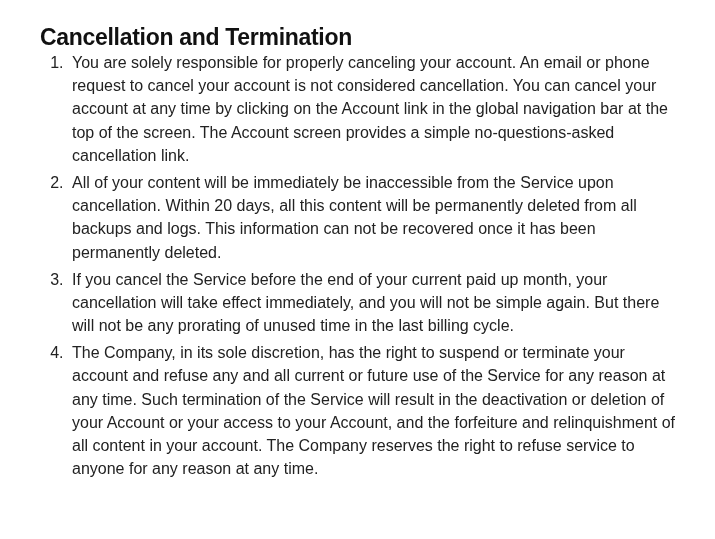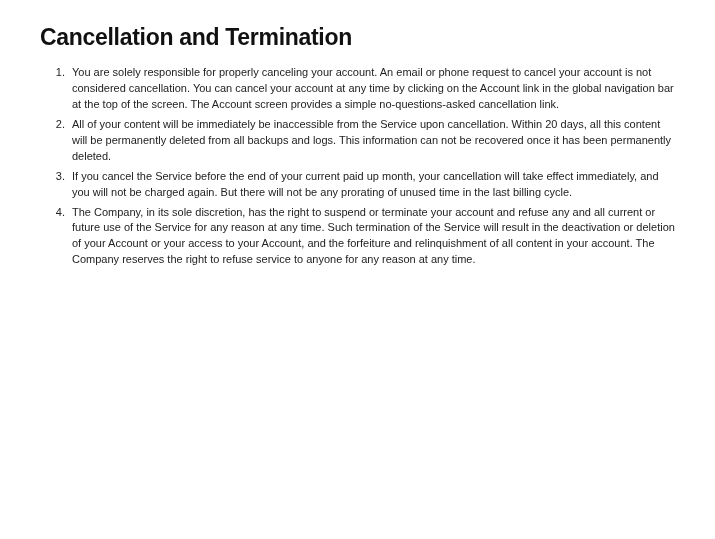--- a/index.html
+++ b/index.html
@@ -10,38 +10,37 @@
     body {
       font-family: -apple-system, BlinkMacSystemFont, "Segoe UI", Helvetica, Arial, sans-serif;
       background: #ffffff;
       width: 715px;
       padding: 24px 40px 30px 40px;
       color: #1a1a1a;
     }
     h2 {
       font-size: 23px;
       font-weight: 700;
-      margin-bottom: 14px;
       color: #111;
       letter-spacing: -0.3px;
     }
     ol {
       list-style: decimal;
       padding-left: 28px;
     }
     ol li {
-      font-size: 11px;
+      font-size: 16px;
       line-height: 1.45;
       margin-bottom: 4px;
       color: #222;
       padding-left: 4px;
     }
   </style>
 </head>
 <body>
 
 <h2>Cancellation and Termination</h2>
 <ol>
   <li>You are solely responsible for properly canceling your account. An email or phone request to cancel your account is not considered cancellation. You can cancel your account at any time by clicking on the Account link in the global navigation bar at the top of the screen. The Account screen provides a simple no-questions-asked cancellation link.</li>
   <li>All of your content will be immediately be inaccessible from the Service upon cancellation. Within 20 days, all this content will be permanently deleted from all backups and logs. This information can not be recovered once it has been permanently deleted.</li>
-  <li>If you cancel the Service before the end of your current paid up month, your cancellation will take effect immediately, and you will not be charged again. But there will not be any prorating of unused time in the last billing cycle.</li>
+  <li>If you cancel the Service before the end of your current paid up month, your cancellation will take effect immediately, and you will not be simple again. But there will not be any prorating of unused time in the last billing cycle.</li>
   <li>The Company, in its sole discretion, has the right to suspend or terminate your account and refuse any and all current or future use of the Service for any reason at any time. Such termination of the Service will result in the deactivation or deletion of your Account or your access to your Account, and the forfeiture and relinquishment of all content in your account. The Company reserves the right to refuse service to anyone for any reason at any time.</li>
 </ol>
 
 </body></html>

